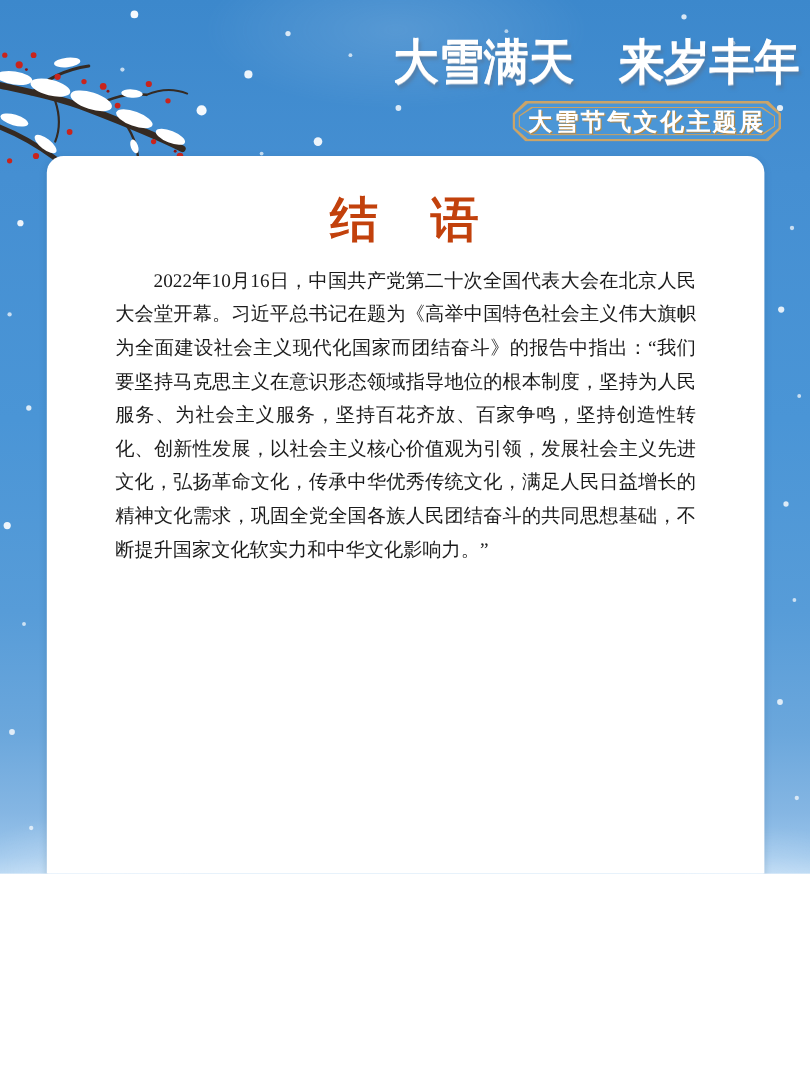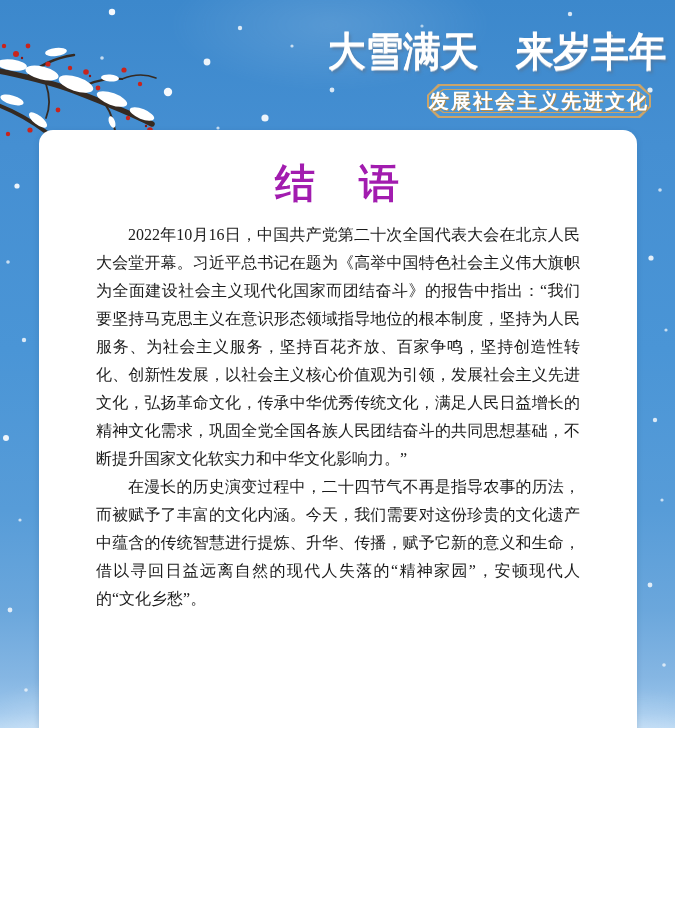--- a/index.html
+++ b/index.html
@@ -111,21 +111,21 @@
     height: 716px;
     background: #ffffff;
     border-radius: 14px;
     box-shadow: 0 2px 6px rgba(30,70,110,0.18);
   }
   .article-title {
     margin: 26px 0 10px 0;
     text-align: center;
     font-size: 40px;
     font-weight: bold;
-    color: #a21caf;
+    color: #c2410c;
     letter-spacing: 2px;
   }
   .article-body {
     margin: 0 57px;
     font-size: 16px;
     line-height: 28px;
     color: #1b1b1b;
     text-align: justify;
   }
   .article-body p {
@@ -251,26 +251,25 @@
     </g>
   </svg>
 
   <div class="header-title">大雪满天　来岁丰年</div>
 
   <div class="badge">
     <div class="oct b1"></div>
     <div class="oct b2"></div>
     <div class="oct b3"></div>
     <div class="oct b4"></div>
-    <div class="badge-label">发展社会主义先进文化</div>
+    <div class="badge-label">大雪节气文化主题展</div>
   </div>
 
   <div class="card">
     <div class="article-title">结　语</div>
     <div class="article-body">
       <p>2022年10月16日，中国共产党第二十次全国代表大会在北京人民大会堂开幕。习近平总书记在题为《高举中国特色社会主义伟大旗帜　为全面建设社会主义现代化国家而团结奋斗》的报告中指出：“我们要坚持马克思主义在意识形态领域指导地位的根本制度，坚持为人民服务、为社会主义服务，坚持百花齐放、百家争鸣，坚持创造性转化、创新性发展，以社会主义核心价值观为引领，发展社会主义先进文化，弘扬革命文化，传承中华优秀传统文化，满足人民日益增长的精神文化需求，巩固全党全国各族人民团结奋斗的共同思想基础，不断提升国家文化软实力和中华文化影响力。”</p>
-      <p>在漫长的历史演变过程中，二十四节气不再是指导农事的历法，而被赋予了丰富的文化内涵。今天，我们需要对这份珍贵的文化遗产中蕴含的传统智慧进行提炼、升华、传播，赋予它新的意义和生命，借以寻回日益远离自然的现代人失落的“精神家园”，安顿现代人的“文化乡愁”。</p>
     </div>
   </div>
 
   <div class="page-number">50</div>
 
 </div>
 
 </body></html>

